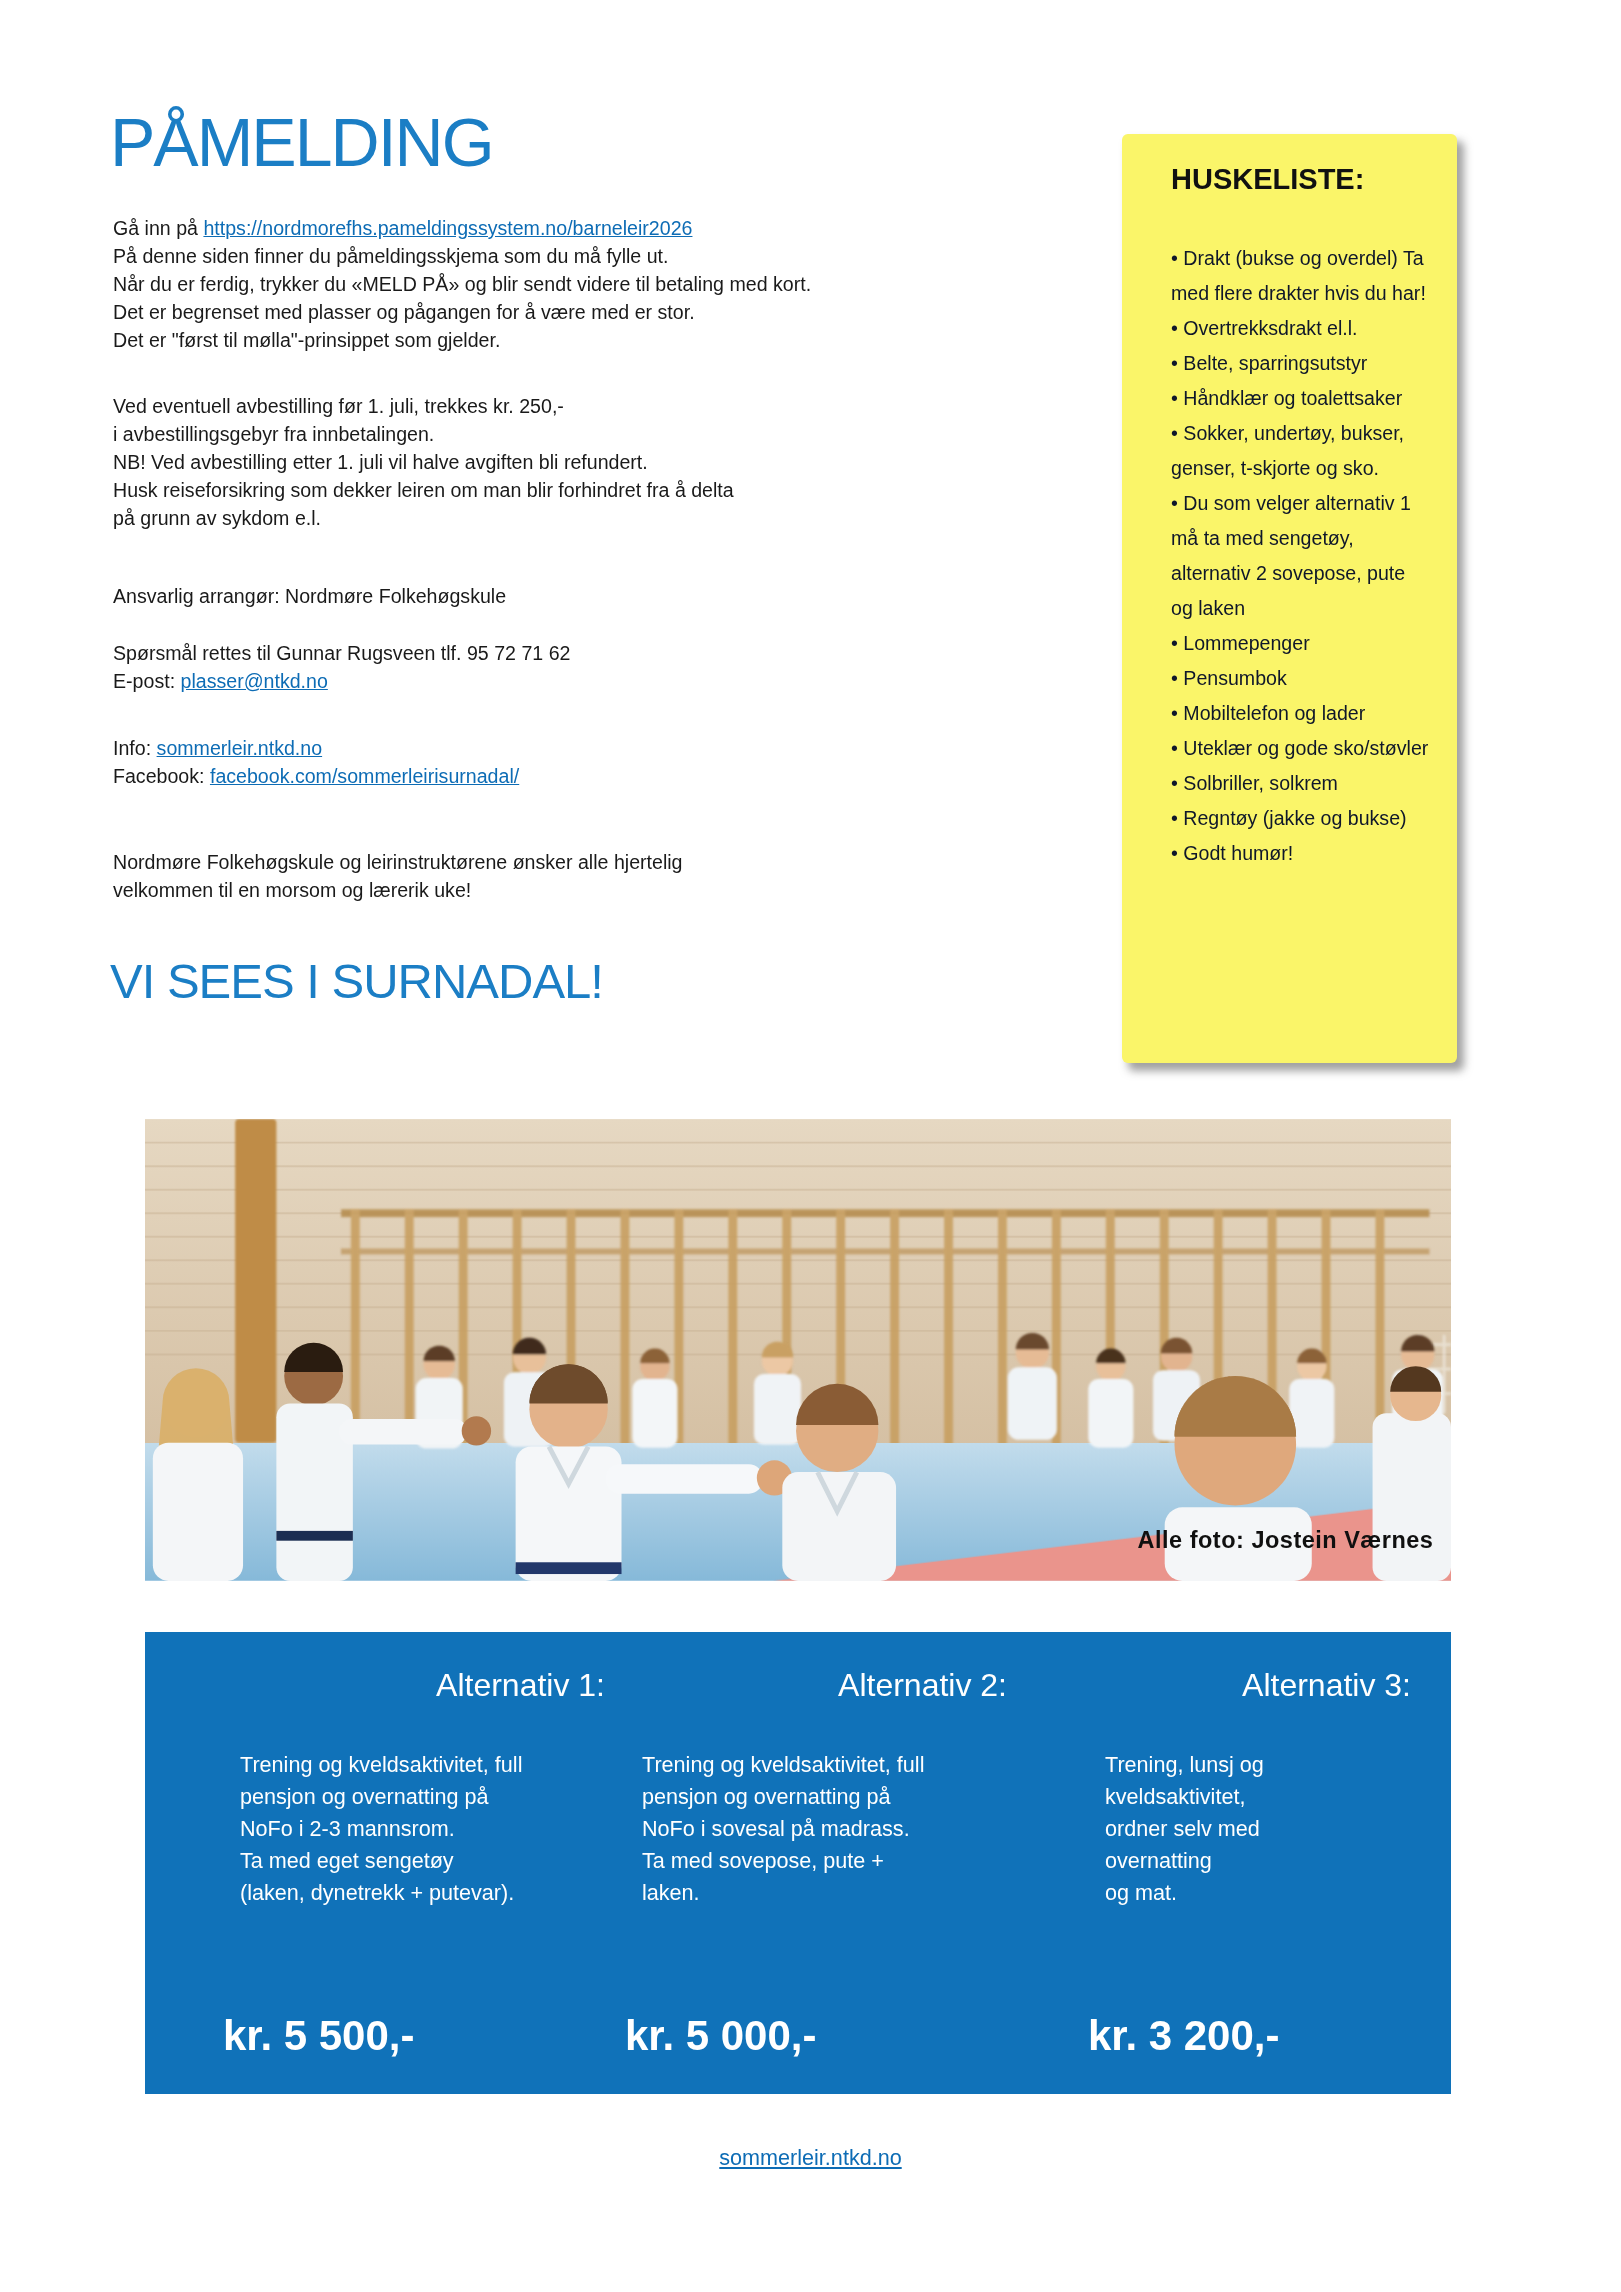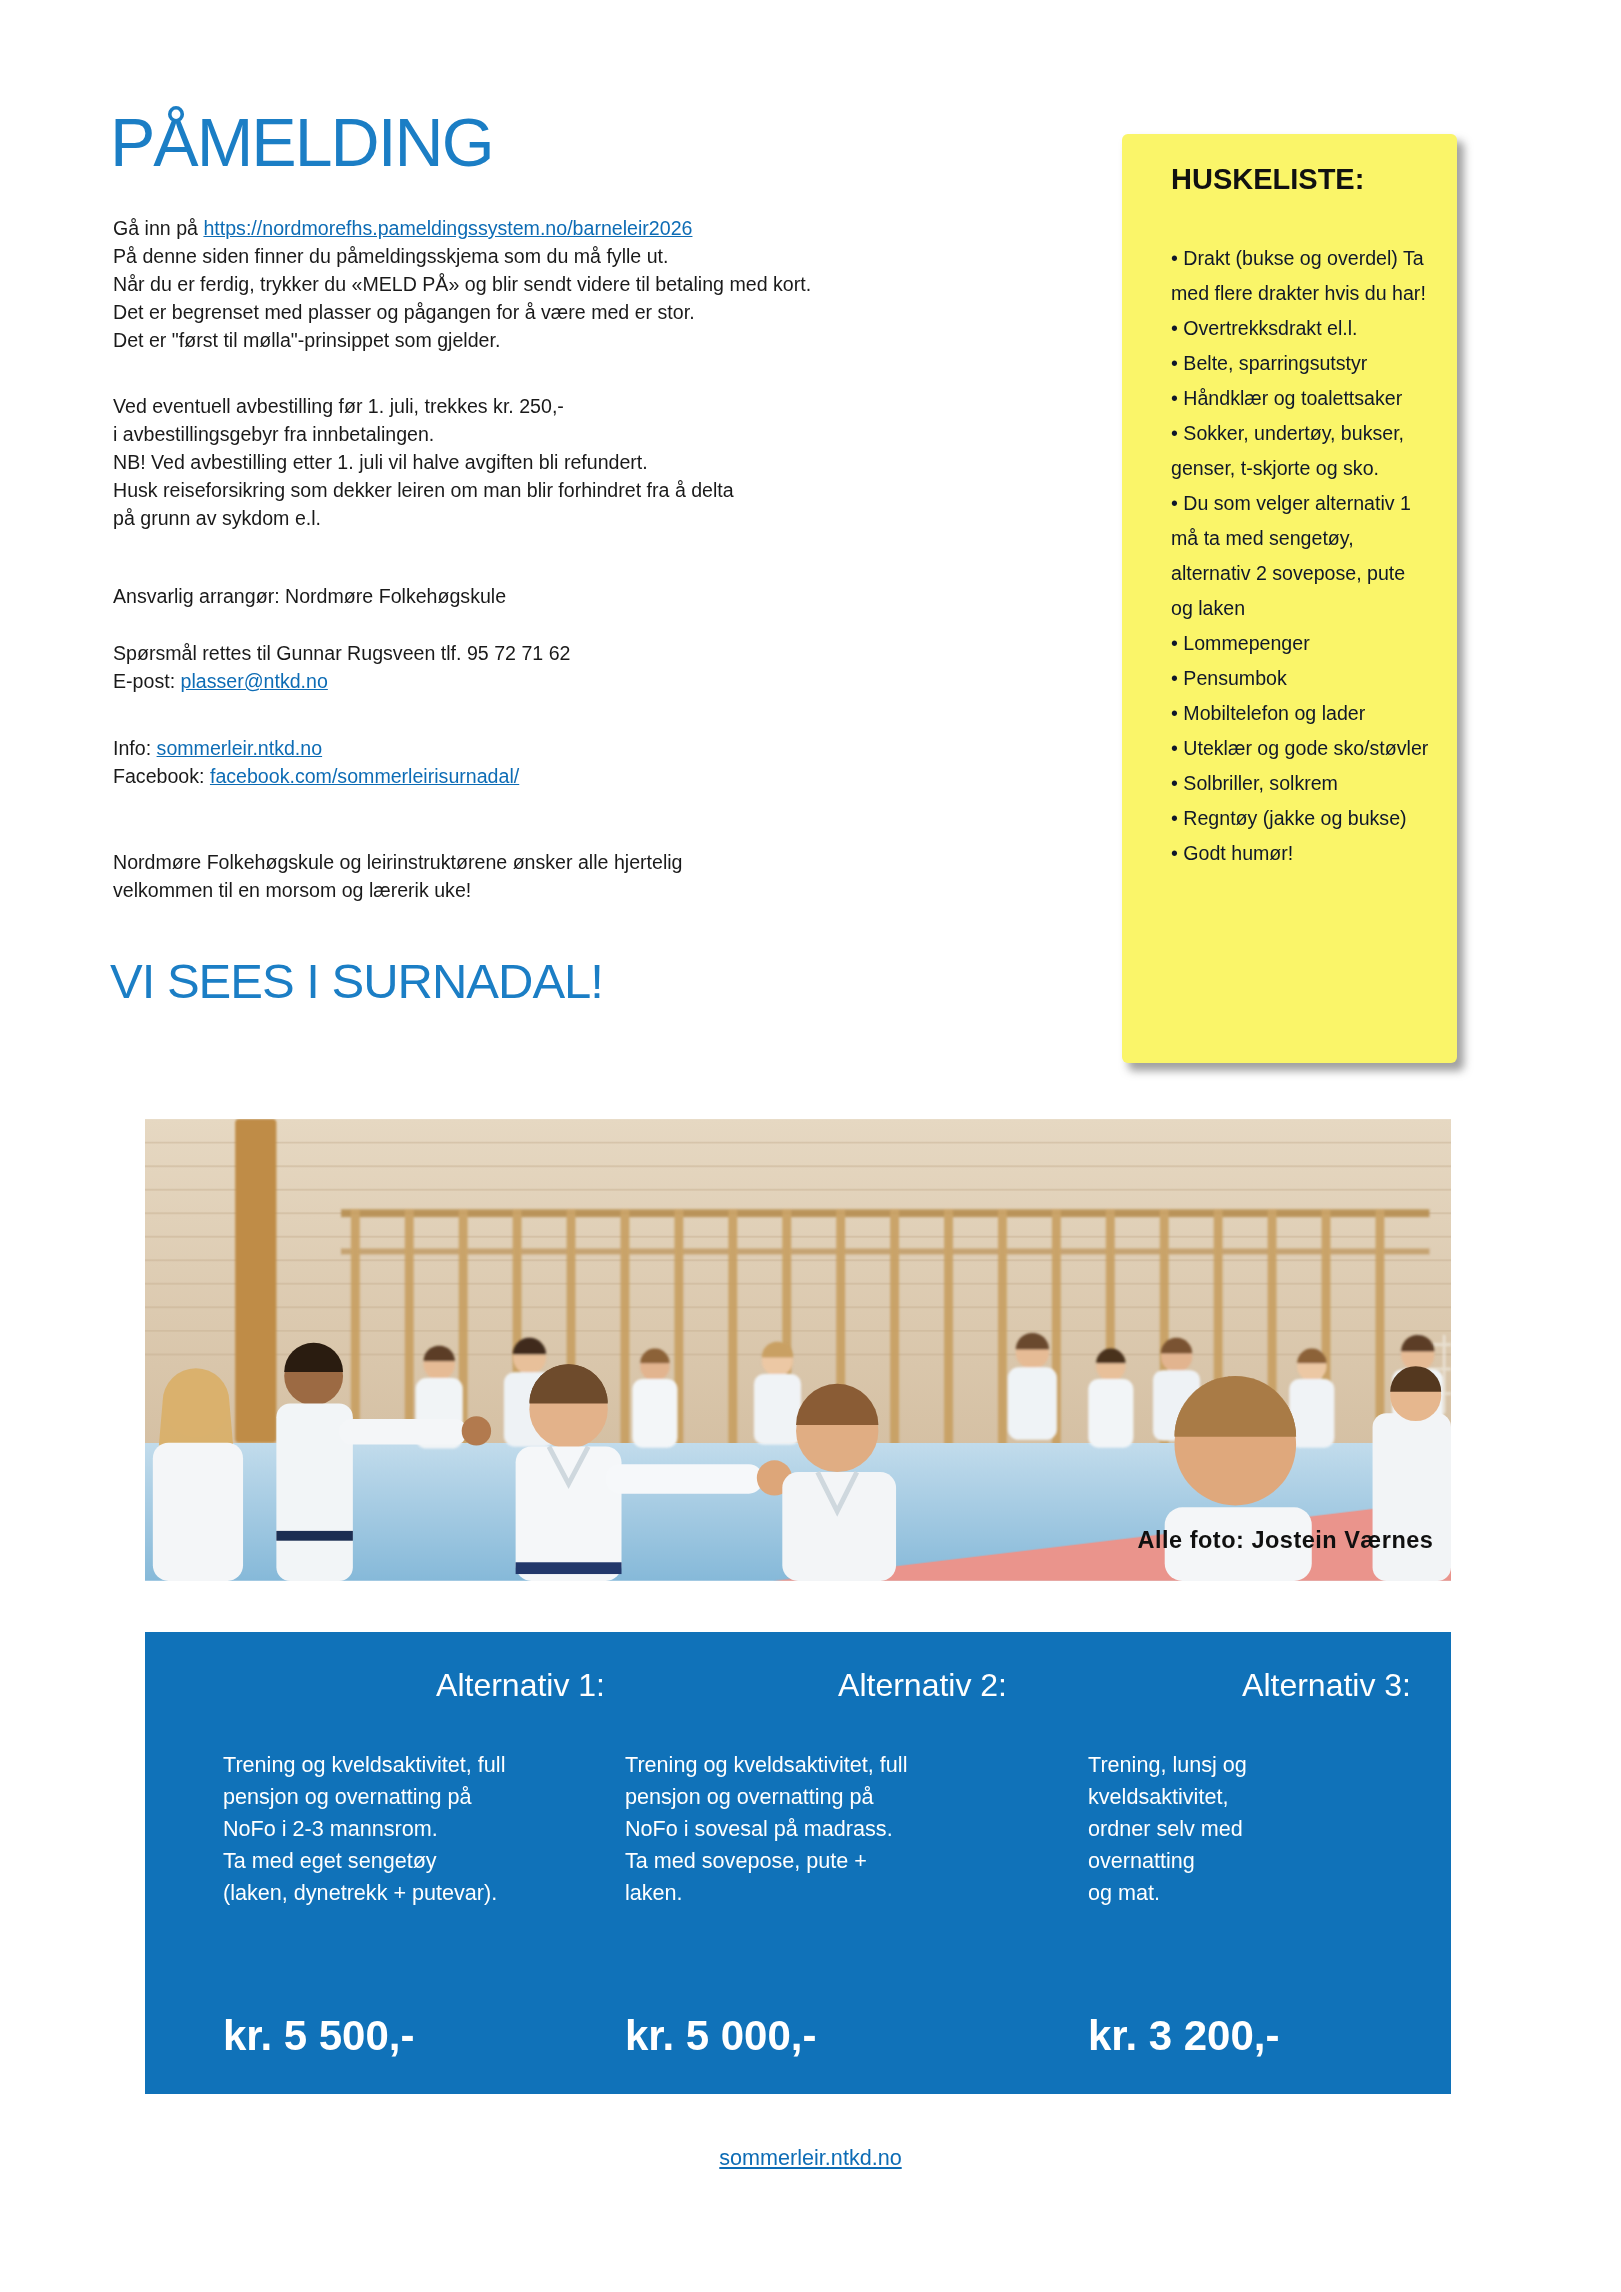--- a/index.html
+++ b/index.html
@@ -35,21 +35,21 @@
   .photo-caption{position:absolute;right:17.6px;bottom:27.4px;font-size:23.5px;font-weight:700;
                  color:#101010;letter-spacing:0.5px;}
 
   
   .alts{position:absolute;left:145px;top:1632px;width:1306px;height:462px;background:#1072b9;}
   .alt-col{position:absolute;top:35px;color:#ffffff;}
   .alt-col.c1{left:78px;width:382px;}
   .alt-col.c2{left:480px;width:382px;}
   .alt-col.c3{left:943px;width:323px;}
   .alt-title{font-size:32px;font-weight:400;margin:0 0 45px 0;text-align:right;}
-  .alt-body{font-size:21.6px;line-height:32px;white-space:nowrap;}
+  .alt-body{font-size:21.6px;line-height:32px;white-space:nowrap;margin-left:17px;}
   .alt-price{position:absolute;top:345px;left:0;font-size:42px;font-weight:700;}
 
   
   .footer{position:absolute;left:0;top:2145px;width:100%;text-align:center;font-size:21.6px;}
 </style>
 </head>
 <body>
 
 <div class="page">
 

